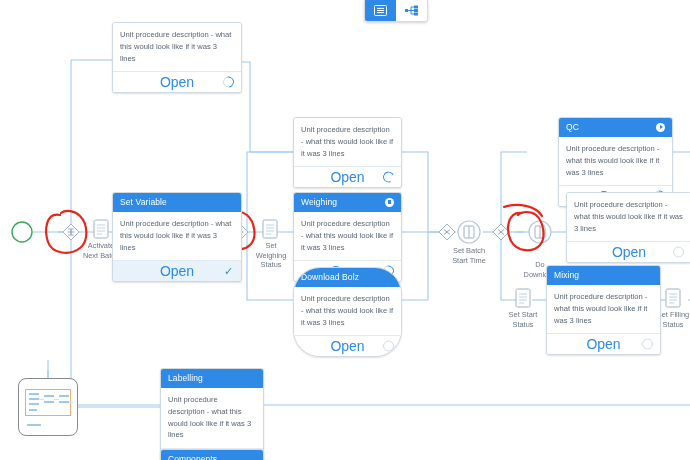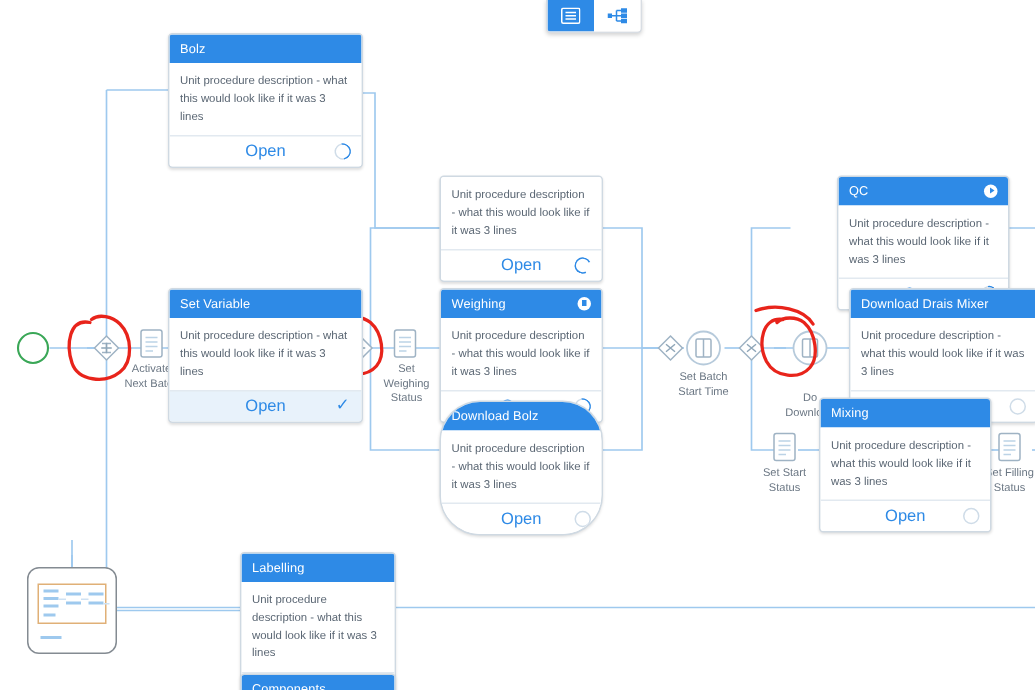--- a/index.html
+++ b/index.html
@@ -85,21 +85,21 @@
     display: flex;
     align-items: center;
     justify-content: center;
     position: relative;
     height: 20px;
     background: #ffffff;
   }
   .card-foot.tinted { background: #e8f2fb; }
   .card-foot .open-link {
     color: #2e8ae6;
-    font-size: 11px;
+    font-size: 14px;
     cursor: pointer;
   }
   .status-slot {
     position: absolute;
     right: 7px;
     top: 50%;
     transform: translateY(-50%);
     width: 11px;
     height: 11px;
     display: flex;
@@ -326,23 +326,20 @@
         <rect x="0" y="4" width="3" height="3" fill="#2e8ae6"></rect>
         <rect x="9" y="0.5" width="4" height="3" fill="#2e8ae6"></rect>
         <rect x="9" y="4" width="4" height="3" fill="#2e8ae6"></rect>
         <rect x="9" y="7.5" width="4" height="3" fill="#2e8ae6"></rect>
         <path d="M3 5.5 H6 M6 2 V9 M6 2 H9 M6 5.5 H9 M6 9 H9" stroke="#2e8ae6" stroke-width="1" fill="none"></path>
       </svg>
     </div>
   </div>
 
   <div class="card" style="left:112px; top:22px; width:128px;">
-    <div class="card-head">
-      <span class="card-head-title">Bolz</span>
-    </div>
     <div class="card-body">Unit procedure description - what this would look like if it was 3 lines</div>
     <div class="card-foot">
       <span class="open-link">Open</span>
       <span class="status-slot">
           <span class="ring partial"></span>
         </span>
     </div>
   </div>
 
   <div class="card" style="left:112px; top:192px; width:128px;">
@@ -407,23 +404,20 @@
     <div class="card-body">Unit procedure description - what this would look like if it was 3 lines</div>
     <div class="card-foot">
       <span class="open-link">Open</span>
       <span class="status-slot">
           <span class="ring partial"></span>
         </span>
     </div>
   </div>
 
   <div class="card" style="left:566px; top:192px; width:124px;">
-    <div class="card-head">
-      <span class="card-head-title">Download Drais Mixer</span>
-    </div>
     <div class="card-body">Unit procedure description - what this would look like if it was 3 lines</div>
     <div class="card-foot">
       <span class="open-link">Open</span>
       <span class="status-slot">
           <span class="ring empty"></span>
         </span>
     </div>
   </div>
 
   <div class="card" style="left:546px; top:265px; width:113px;">

